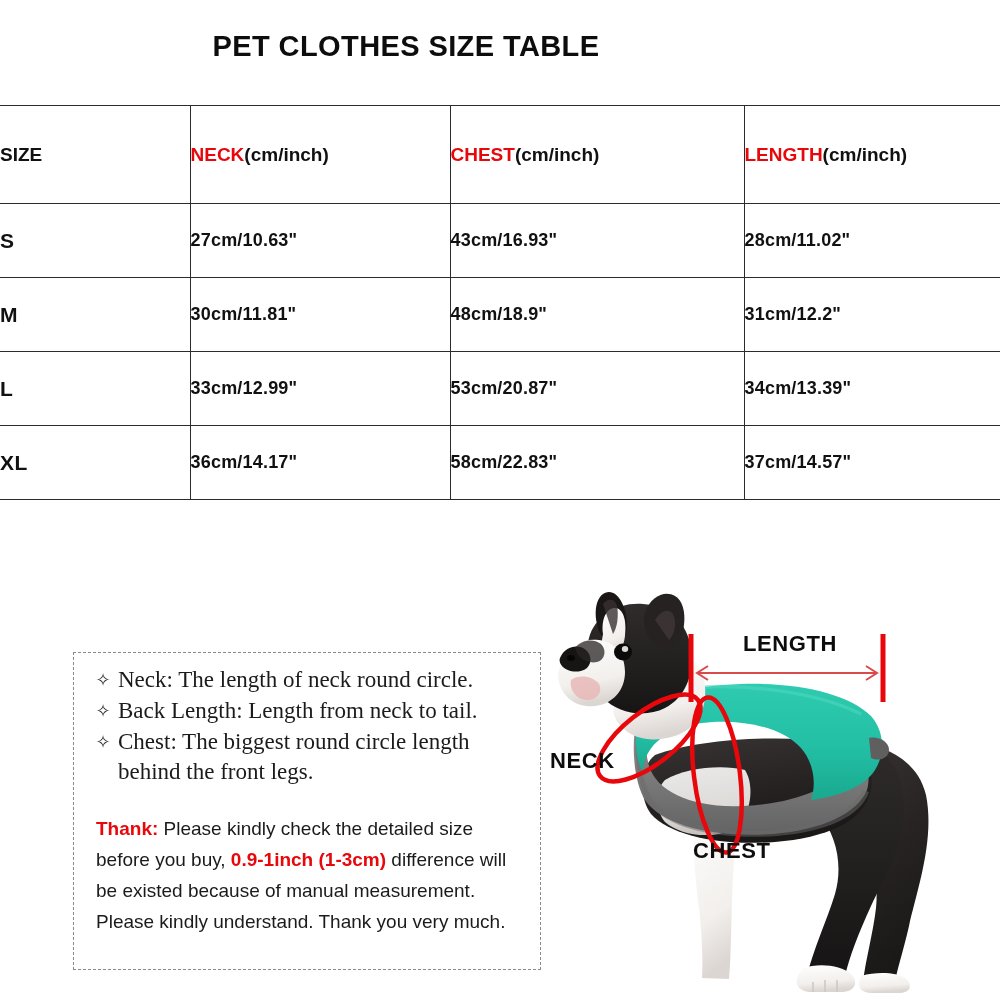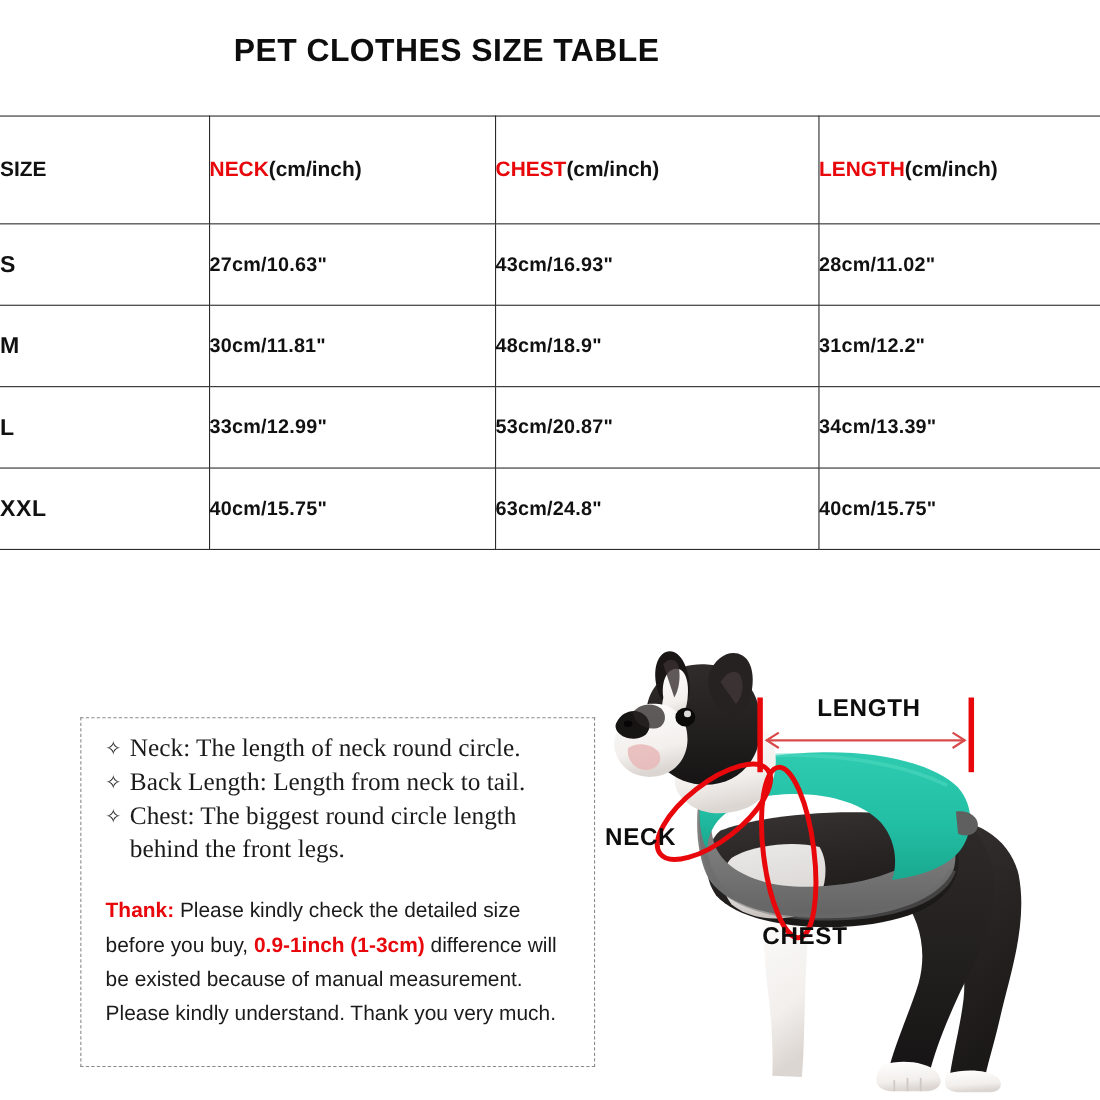--- a/index.html
+++ b/index.html
@@ -195,24 +195,24 @@
         <td class="cell-val">48cm/18.9"</td>
         <td class="cell-val">31cm/12.2"</td>
       </tr>
       <tr>
         <td class="cell-size">L</td>
         <td class="cell-val">33cm/12.99"</td>
         <td class="cell-val">53cm/20.87"</td>
         <td class="cell-val">34cm/13.39"</td>
       </tr>
       <tr>
-        <td class="cell-size">XXL</td>
-        <td class="cell-val">40cm/15.75"</td>
-        <td class="cell-val">63cm/24.8"</td>
-        <td class="cell-val">40cm/15.75"</td>
+        <td class="cell-size">XL</td>
+        <td class="cell-val">36cm/14.17"</td>
+        <td class="cell-val">58cm/22.83"</td>
+        <td class="cell-val">37cm/14.57"</td>
       </tr>
     </tbody>
   </table>
 </div>
 
 <div id="notes-panel">
   <div id="notes-list">
 
     <div class="note-item">
       <span class="bullet-icon">✧</span>

